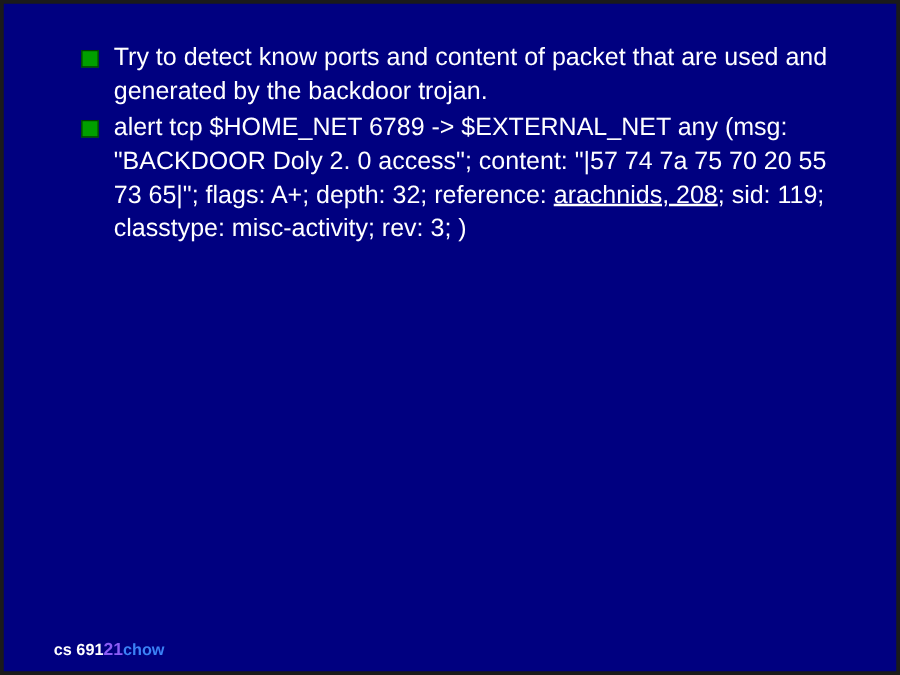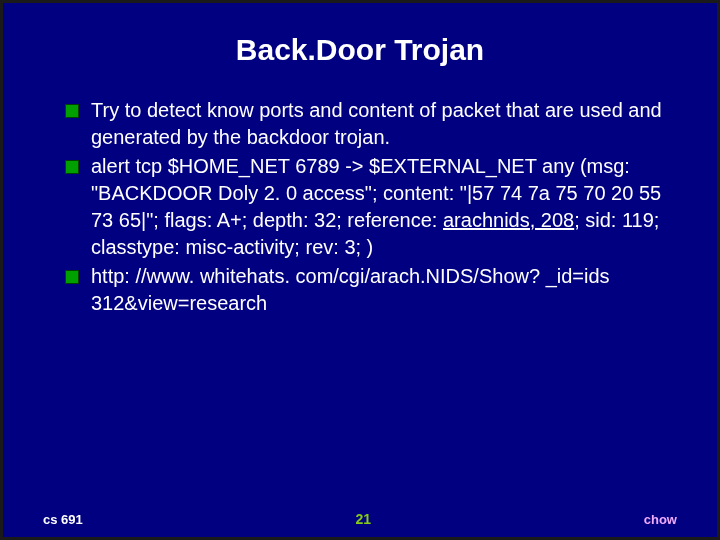--- a/index.html
+++ b/index.html
@@ -46,39 +46,36 @@
     border: 1px solid #004000;
   }
   .underline { text-decoration: underline; }
   .footer {
     position: absolute;
     bottom: 10px;
     left: 0;
     width: 100%;
     padding: 0 40px;
     display: flex;
-    justify-content: space-between;
     align-items: flex-end;
     font-size: 13px;
     font-weight: bold;
   }
   .footer-left { color: #ffffff; }
-  .footer-center { color: #84cc16; font-size: 14px; margin-top: 40px; }
-  .footer-right { color: #f0abfc; }
+  .footer-center { color: #8b5cf6; font-size: 14px; margin-top: 40px; }
+  .footer-right { color: #3b82f6; }
 </style>
 </head>
 <body>
 
 <div class="slide">
-  <h1 class="title">Back.Door Trojan</h1>
 
   <ul class="bullets">
     <li><span>Try to detect know ports and content of packet  that are used and generated by the backdoor trojan.</span></li>
     <li><span>alert tcp $HOME_NET 6789 -&gt; $EXTERNAL_NET any (msg: "BACKDOOR Doly 2. 0 access"; content: "|57 74 7a 75 70 20 55 73 65|"; flags: A+; depth: 32; reference: </span><span class="underline">arachnids, 208</span><span>; sid: 119; classtype: misc-activity; rev: 3; )</span></li>
-    <li><span>http: //www. whitehats. com/cgi/arach.NIDS/Show? _id=ids 312&amp;view=research</span></li>
   </ul>
 
   <div class="footer">
     <span class="footer-left">cs 691</span>
     <span class="footer-center">21</span>
     <span class="footer-right">chow</span>
   </div>
 </div>
 
 </body></html>

